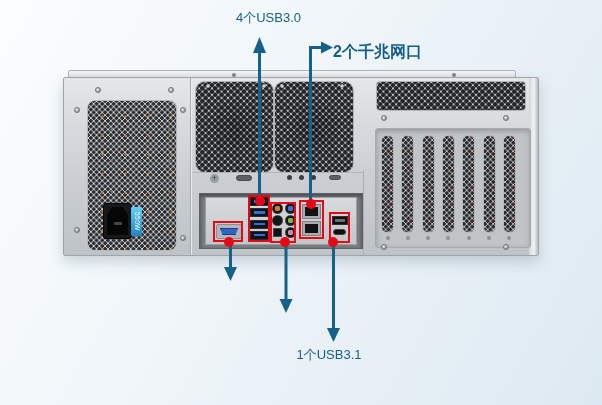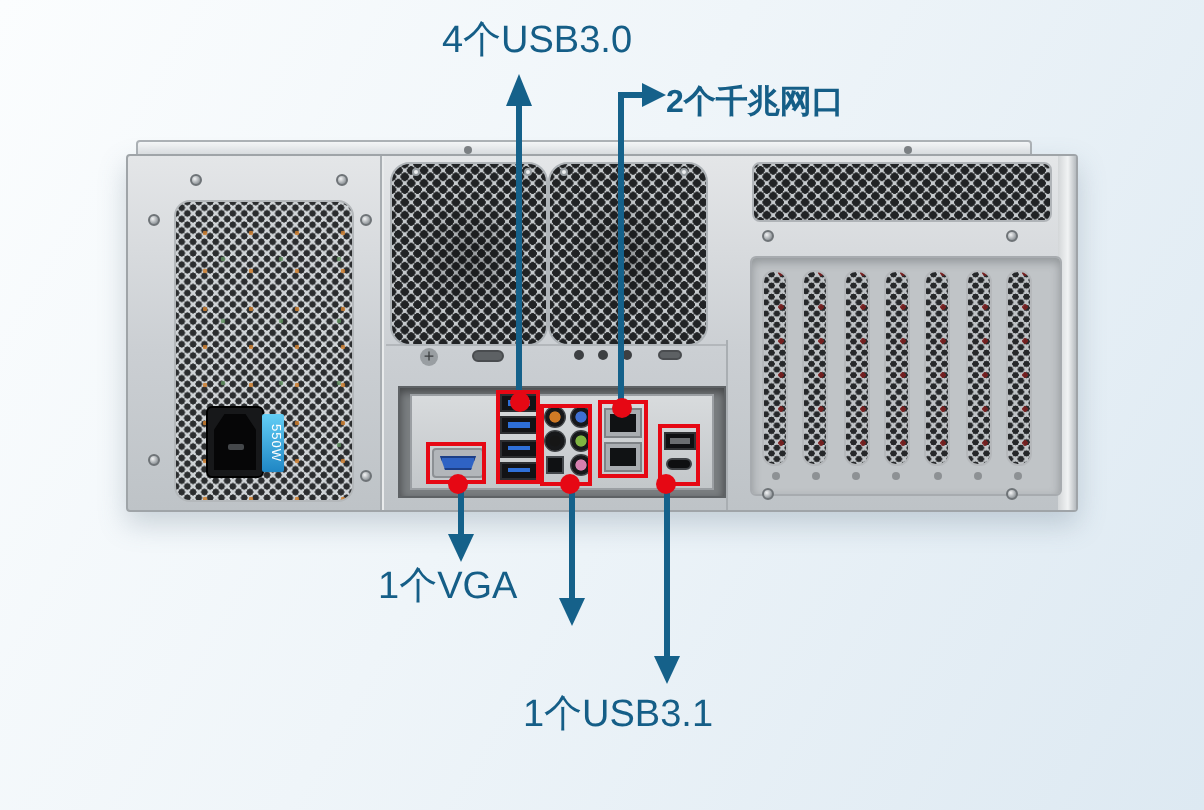--- a/index.html
+++ b/index.html
@@ -172,21 +172,21 @@
     width:4px;height:4px;border-radius:50%;background:#8d9194;
   }
   
   .callouts{position:absolute;left:0;top:0;pointer-events:none;}
   .callouts line,.callouts path{stroke:var(--callout-line);stroke-width:3;fill:none;}
   .callouts polygon{fill:var(--callout-line);stroke:none;}
   .hl-box{position:absolute;border:2px solid var(--hl-red);box-sizing:border-box;}
   .hl-dot{position:absolute;width:10px;height:10px;border-radius:50%;background:var(--hl-red);}
   .callout-label{
     position:absolute;color:var(--callout-text);white-space:nowrap;
-    font-size:19px;line-height:1.05;
+    font-size:13px;line-height:1.05;
   }
   .label-lan{font-size:16px;font-weight:bold;}
 </style>
 </head>
 <body>
 
 <div class="stage">
 
   <div class="lip">
     <div class="lip-screw" style="left:163px;"></div>
@@ -305,15 +305,14 @@
   <div class="hl-box" style="left:329px;top:212px;width:21px;height:31px;"></div>
 
   <div class="hl-dot" style="left:254.5px;top:195.5px;"></div>
   <div class="hl-dot" style="left:306px;top:198.5px;"></div>
   <div class="hl-dot" style="left:223.5px;top:236.5px;"></div>
   <div class="hl-dot" style="left:279.5px;top:236.5px;"></div>
   <div class="hl-dot" style="left:328px;top:236.5px;"></div>
 
   <div class="callout-label" style="left:220px;top:11px;width:97px;text-align:center;">4个USB3.0</div>
   <div class="callout-label label-lan" style="left:333px;top:44px;">2个千兆网口</div>
-  <div class="callout-label" style="left:189px;top:284px;">1个VGA</div>
-  <div class="callout-label" style="left:260px;top:348px;width:98px;text-align:center;">1个USB3.1</div>
+  <div class="callout-label" style="left:280px;top:348px;width:98px;text-align:center;">1个USB3.1</div>
 </div>
 
 </body></html>

